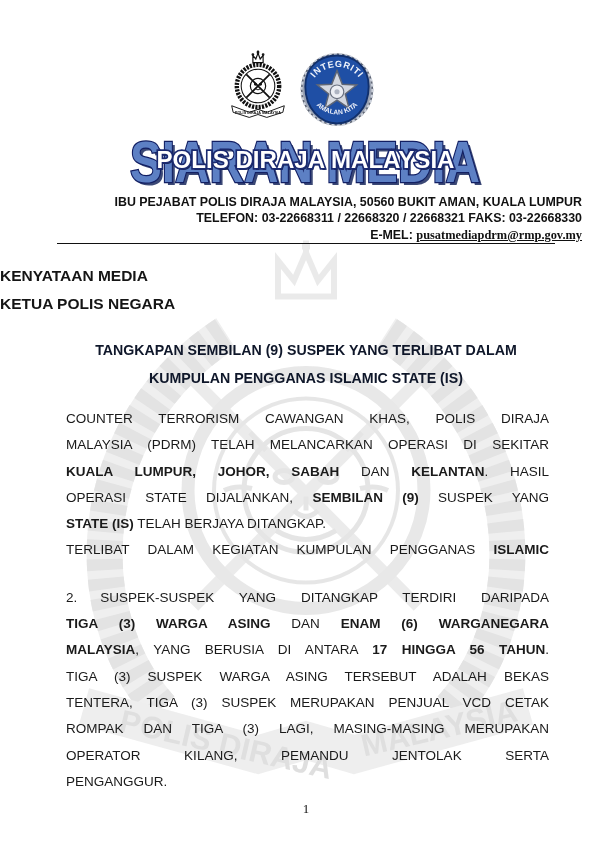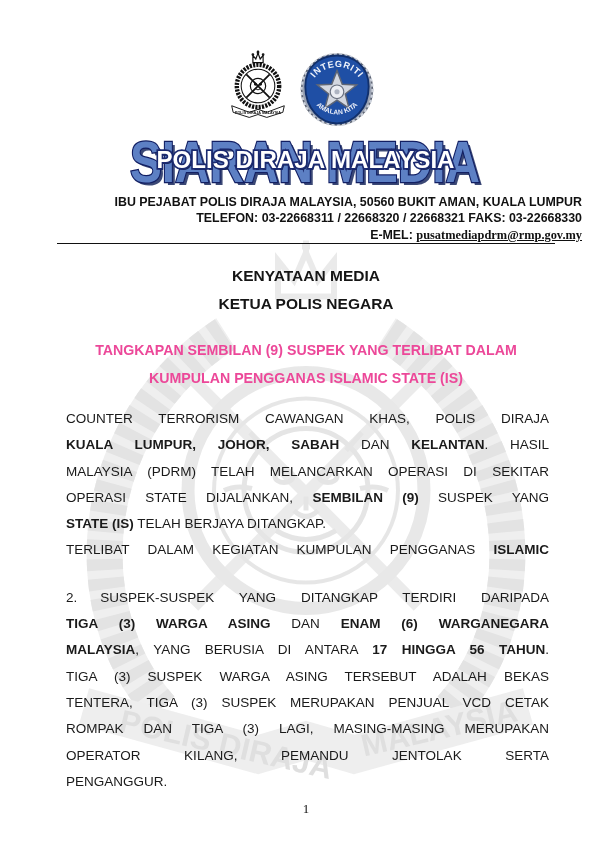--- a/index.html
+++ b/index.html
@@ -22,26 +22,26 @@
   .banner{position:absolute;left:126px;top:124px;width:360px;height:66px;}
   .addr{
     position:absolute;left:30px;right:30px;top:194px;
     text-align:right;font-weight:bold;font-size:12.4px;line-height:16.4px;
     letter-spacing:0;color:#111;
   }
   .addr .email{text-decoration:underline;font-family:Liberation Serif, serif;}
   .addr-rule{position:absolute;left:57px;width:498px;top:243px;border-top:1.7px solid #111;height:0;}
   
   .doc-heading{
-    position:absolute;left:0;right:0;top:262px;text-align:center;
+    position:absolute;left:0;right:0;top:262px;text-align:left;
     font-weight:bold;font-size:15.5px;line-height:28px;color:#151515;
   }
   .doc-title{
     position:absolute;left:0;right:0;top:336px;text-align:center;
-    font-weight:bold;font-size:14.2px;line-height:28px;color:#ec4899;
+    font-weight:bold;font-size:14.2px;line-height:28px;color:#0f172a;
   }
   .body-text{
     position:absolute;left:66px;top:406px;width:483px;
     font-size:13.5px;line-height:26.3px;color:#1a1a1a;
   }
   .para{margin:0;}
   .para + .para{margin-top:21px;}
   .line{text-align:justify;text-align-last:justify;}
   .line.last{text-align-last:left;}
   .run-b{font-weight:bold;}
@@ -162,22 +162,22 @@
   </div>
 
   <div class="doc-title">
     <div>TANGKAPAN SEMBILAN (9) SUSPEK YANG TERLIBAT DALAM</div>
     <div>KUMPULAN PENGGANAS ISLAMIC STATE (IS)</div>
   </div>
 
   <div class="body-text" id="body-text">
       <div class="para">
         <div class="line"><span class="run">COUNTER TERRORISM CAWANGAN KHAS, POLIS DIRAJA</span></div>
+        <div class="line"><span class="run">MALAYSIA (PDRM) TELAH MELANCARKAN OPERASI DI SEKITAR</span></div>
         <div class="line"><span class="run-b">KUALA LUMPUR, JOHOR, SABAH</span><span class="run"> DAN </span><span class="run-b">KELANTAN</span><span class="run">. HASIL</span></div>
-        <div class="line"><span class="run">MALAYSIA (PDRM) TELAH MELANCARKAN OPERASI DI SEKITAR</span></div>
         <div class="line"><span class="run">OPERASI STATE DIJALANKAN, </span><span class="run-b">SEMBILAN (9)</span><span class="run"> SUSPEK YANG</span></div>
         <div class="line last"><span class="run-b">STATE (IS)</span><span class="run"> TELAH BERJAYA DITANGKAP.</span></div>
         <div class="line"><span class="run">TERLIBAT DALAM KEGIATAN KUMPULAN PENGGANAS </span><span class="run-b">ISLAMIC</span></div>
       </div>
       <div class="para">
         <div class="line"><span class="run">2.</span><span class="tab-sp" style="width: 23px;"></span><span class="run">SUSPEK-SUSPEK YANG DITANGKAP TERDIRI DARIPADA</span></div>
         <div class="line"><span class="run-b">TIGA (3) WARGA ASING</span><span class="run"> DAN </span><span class="run-b">ENAM (6) WARGANEGARA</span></div>
         <div class="line"><span class="run-b">MALAYSIA</span><span class="run">, YANG BERUSIA DI ANTARA </span><span class="run-b">17 HINGGA 56 TAHUN</span><span class="run">.</span></div>
         <div class="line"><span class="run">TIGA (3) SUSPEK WARGA ASING TERSEBUT ADALAH BEKAS</span></div>
         <div class="line"><span class="run">TENTERA, TIGA (3) SUSPEK MERUPAKAN PENJUAL VCD CETAK</span></div>

